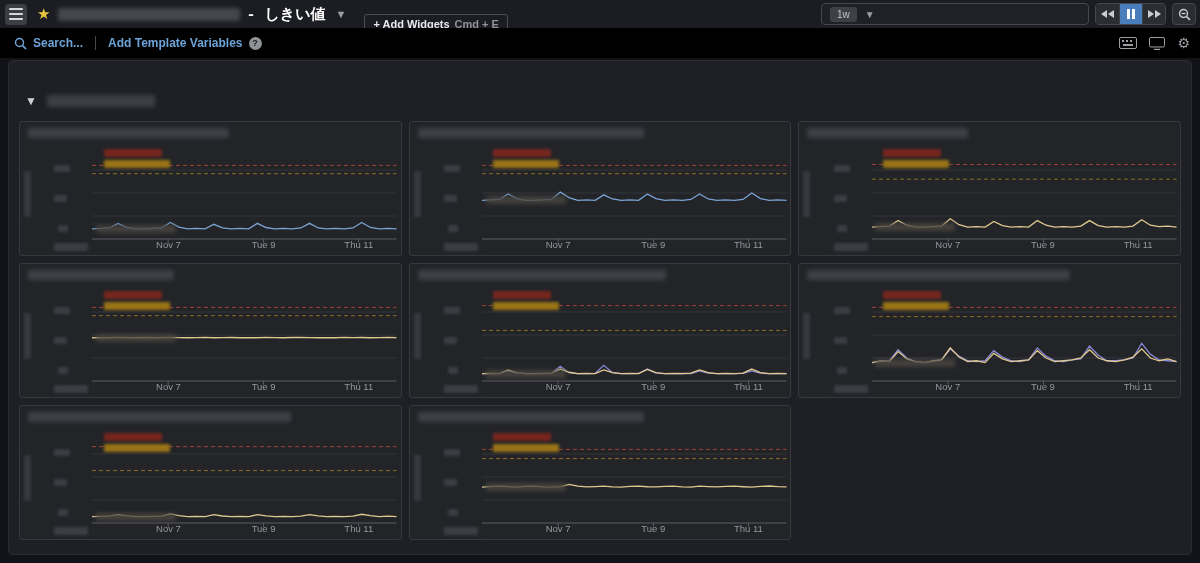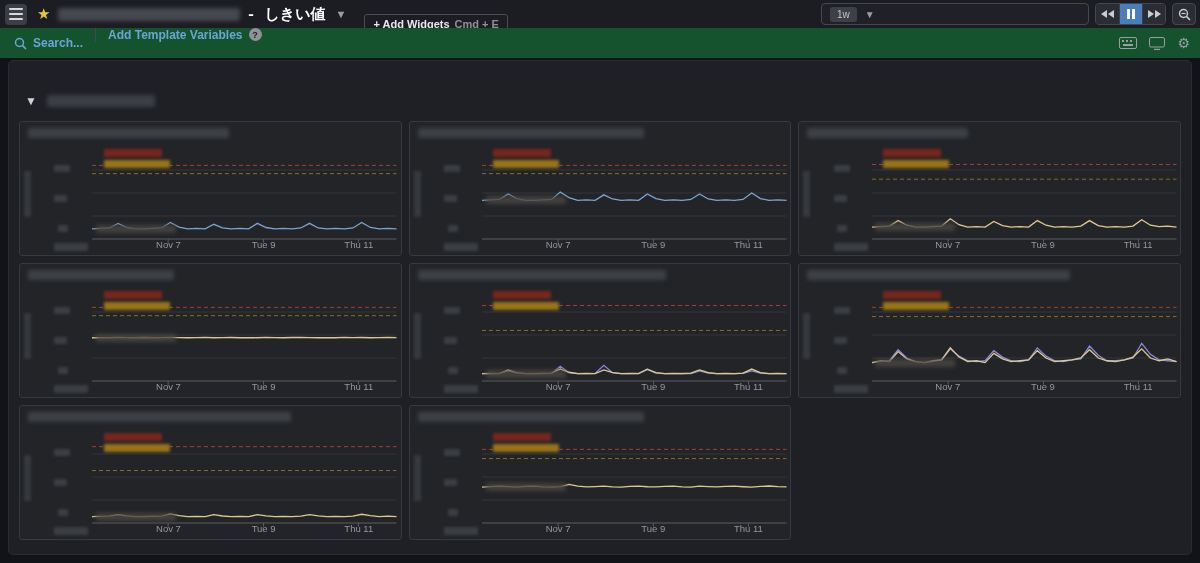--- a/index.html
+++ b/index.html
@@ -27,21 +27,21 @@
   .play-group { display:flex; height:22px; border:1px solid #45484e; border-radius:4px; overflow:hidden; }
   .play-btn { width:23px; height:100%; display:flex; align-items:center; justify-content:center; background:#2a2d33; cursor:pointer; gap:1px; }
   .play-btn + .play-btn { border-left:1px solid #3c3f45; }
   .play-btn.active { background:#4a7dbb; }
   .tri-l { width:0; height:0; border-top:4px solid transparent; border-bottom:4px solid transparent; border-right:6px solid #c9ccd1; }
   .tri-r { width:0; height:0; border-top:4px solid transparent; border-bottom:4px solid transparent; border-left:6px solid #c9ccd1; }
   .pause-bars { display:flex; gap:2px; }
   .pause-bars i { width:3px; height:10px; background:#ffffff; border-radius:0.5px; }
   .sq-btn { width:24px; height:22px; border:1px solid #45484e; border-radius:4px; background:#2a2d33; display:flex; align-items:center; justify-content:center; cursor:pointer; }
 
-  .toolbar2 { position:absolute; left:0; top:28px; width:1200px; height:30px; background:#14532d; display:flex; }
+  .toolbar2 { position:absolute; left:0; top:28px; width:1200px; height:30px; background:#000000; display:flex; align-items:center; }
   .search-link { display:flex; align-items:center; gap:6px; margin-left:14px; color:#6ea3d8; font-size:12px; font-weight:bold; cursor:pointer; }
   .tb-divider { width:1px; height:14px; background:#44474d; margin:0 12px; }
   .tmpl-link { color:#6ea3d8; font-size:12px; font-weight:bold; cursor:pointer; }
   .help-circle { width:13px; height:13px; border-radius:50%; background:#8f9297; color:#1b1d22; font-size:9px; font-weight:bold; display:flex; align-items:center; justify-content:center; margin-left:6px; cursor:pointer; }
   .toolbar2-right { position:absolute; right:10px; top:36px; display:flex; align-items:center; gap:12px; }
   .toolbar2-right svg, .toolbar2-right .gear { cursor:pointer; }
   .gear { color:#9b9ea3; font-size:14px; line-height:1; }
 
   
   .panel { position:absolute; left:8px; top:60px; width:1184px; height:495px; background:#1e2026; border:1px solid #292b31; border-radius:5px; overflow:hidden; }

